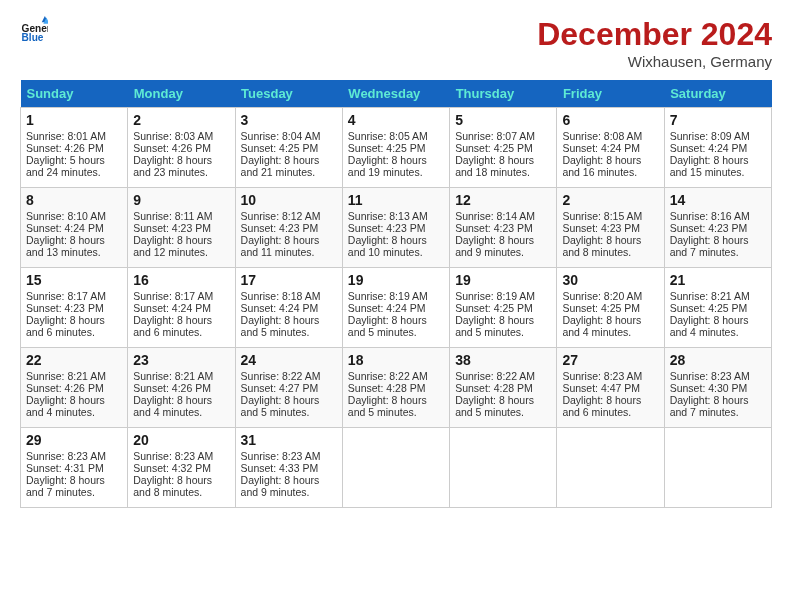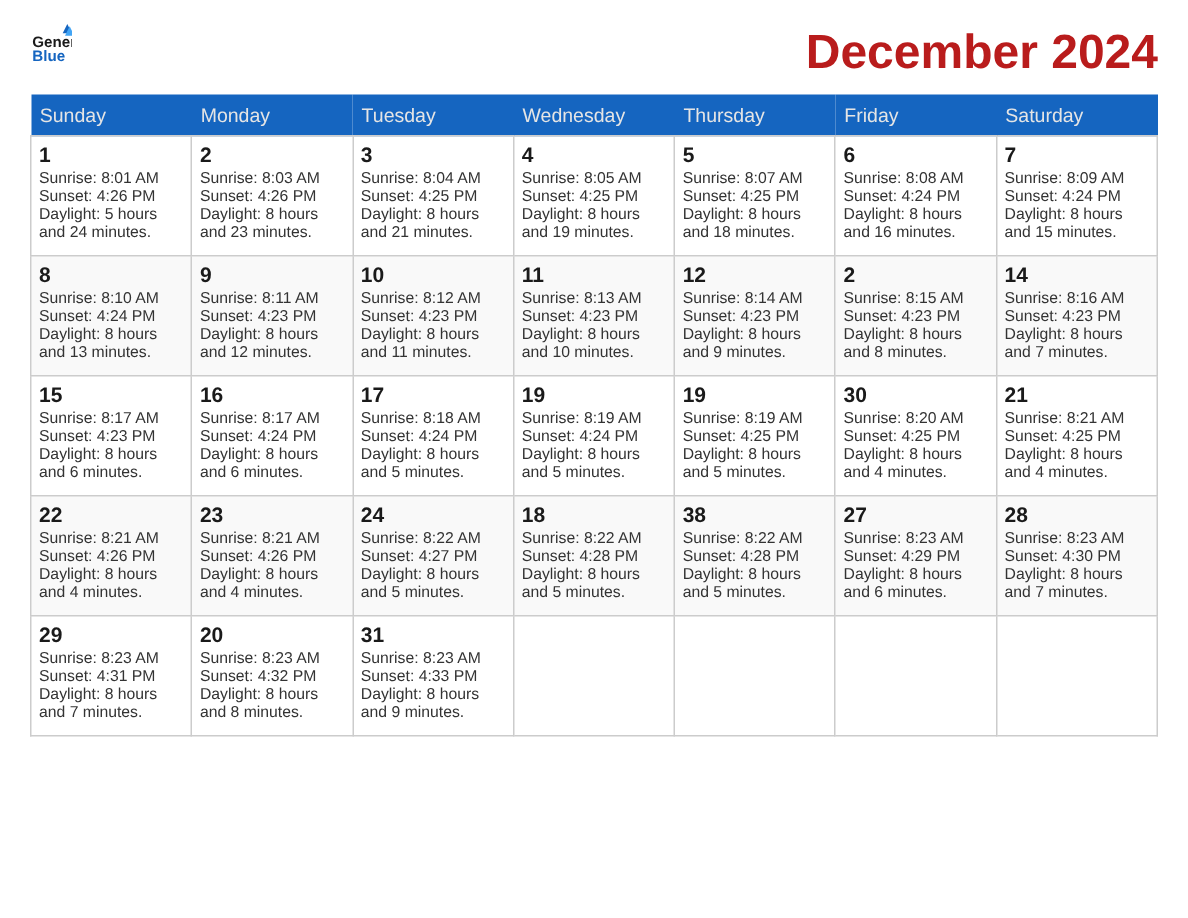--- a/index.html
+++ b/index.html
@@ -37,25 +37,25 @@
       font-size: 15px;
       color: #444;
     }
     table {
       width: 100%;
       border-collapse: collapse;
       table-layout: fixed;
     }
     th {
       background-color: #1565c0;
-      color: #e5e5e5;
+      color: #5eead4;
       text-align: left;
       padding: 6px 6px;
       font-size: 13px;
-      font-weight: normal;
+      font-weight: bold;
     }
     td {
       border: 1px solid #ccc;
       vertical-align: top;
       padding: 4px 5px;
       font-size: 10.5px;
       color: #333;
       height: 80px;
     }
     .day-num {
@@ -83,20 +83,21 @@
   <div class="logo">
     <svg class="logo-icon" viewBox="0 0 36 36">
       <text x="2" y="20" font-size="13" font-weight="bold" fill="#1a1a1a">General</text>
       <text x="2" y="32" font-size="13" font-weight="bold" fill="#1565c0">Blue</text>
       <polygon points="28,8 36,8 32,0" fill="#1565c0"></polygon>
       <polygon points="30,10 38,10 34,2" fill="#42a5f5"></polygon>
     </svg>
   </div>
   <div class="title-block">
     <div class="month-title">December 2024</div>
+    <div class="location">Wixhausen, Germany</div>
   </div>
 </div>
 
 <table>
   <thead>
     <tr>
       <th>Sunday</th>
       <th>Monday</th>
       <th>Tuesday</th>
       <th>Wednesday</th>
@@ -132,21 +133,21 @@
         <td><span class="day-num">19</span><span>Sunrise: 8:19 AM</span><br><span>Sunset: 4:25 PM</span><br><span>Daylight: 8 hours and 5 minutes.</span></td>
         <td><span class="day-num">30</span><span>Sunrise: 8:20 AM</span><br><span>Sunset: 4:25 PM</span><br><span>Daylight: 8 hours and 4 minutes.</span></td>
         <td><span class="day-num">21</span><span>Sunrise: 8:21 AM</span><br><span>Sunset: 4:25 PM</span><br><span>Daylight: 8 hours and 4 minutes.</span></td>
       </tr>
       <tr>
         <td><span class="day-num">22</span><span>Sunrise: 8:21 AM</span><br><span>Sunset: 4:26 PM</span><br><span>Daylight: 8 hours and 4 minutes.</span></td>
         <td><span class="day-num">23</span><span>Sunrise: 8:21 AM</span><br><span>Sunset: 4:26 PM</span><br><span>Daylight: 8 hours and 4 minutes.</span></td>
         <td><span class="day-num">24</span><span>Sunrise: 8:22 AM</span><br><span>Sunset: 4:27 PM</span><br><span>Daylight: 8 hours and 5 minutes.</span></td>
         <td><span class="day-num">18</span><span>Sunrise: 8:22 AM</span><br><span>Sunset: 4:28 PM</span><br><span>Daylight: 8 hours and 5 minutes.</span></td>
         <td><span class="day-num">38</span><span>Sunrise: 8:22 AM</span><br><span>Sunset: 4:28 PM</span><br><span>Daylight: 8 hours and 5 minutes.</span></td>
-        <td><span class="day-num">27</span><span>Sunrise: 8:23 AM</span><br><span>Sunset: 4:29 PM</span><br><span>Daylight: 8 hours and 6 minutes.</span></td>
+        <td><span class="day-num">27</span><span>Sunrise: 8:23 AM</span><br><span>Sunset: 4:47 PM</span><br><span>Daylight: 8 hours and 6 minutes.</span></td>
         <td><span class="day-num">28</span><span>Sunrise: 8:23 AM</span><br><span>Sunset: 4:30 PM</span><br><span>Daylight: 8 hours and 7 minutes.</span></td>
       </tr>
       <tr>
         <td><span class="day-num">29</span><span>Sunrise: 8:23 AM</span><br><span>Sunset: 4:31 PM</span><br><span>Daylight: 8 hours and 7 minutes.</span></td>
         <td><span class="day-num">20</span><span>Sunrise: 8:23 AM</span><br><span>Sunset: 4:32 PM</span><br><span>Daylight: 8 hours and 8 minutes.</span></td>
         <td><span class="day-num">31</span><span>Sunrise: 8:23 AM</span><br><span>Sunset: 4:33 PM</span><br><span>Daylight: 8 hours and 9 minutes.</span></td>
         <td class="empty-cell"></td>
         <td class="empty-cell"></td>
         <td class="empty-cell"></td>
         <td class="empty-cell"></td>

